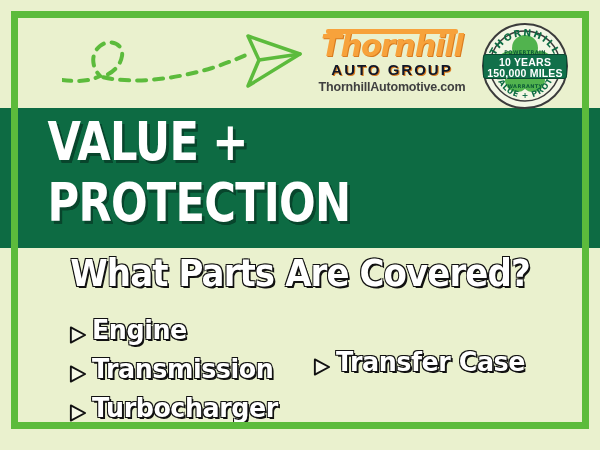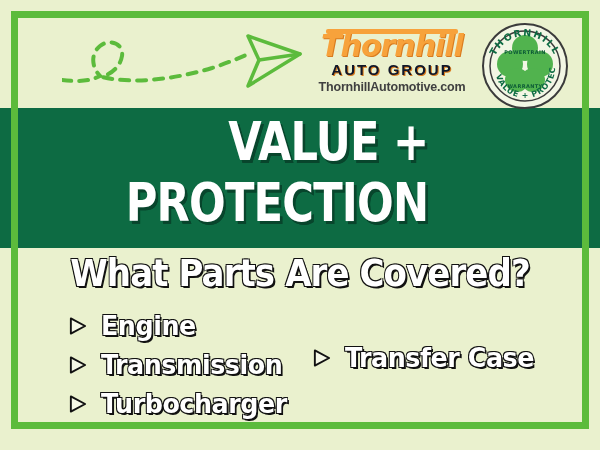--- a/index.html
+++ b/index.html
@@ -52,21 +52,21 @@
   .badge-banner{
     position:absolute;left:2px;top:32px;width:84px;height:25px;
     background:#11704a;border-radius:3px;border:1px solid #0a4a32;
     box-sizing:border-box;text-align:center;color:#ffffff;
   }
   .bb1{font-size:10.5px;font-weight:bold;line-height:12px;margin-top:1px;letter-spacing:0.2px;}
   .bb2{font-size:10.5px;font-weight:bold;line-height:11px;letter-spacing:0.2px;}
 
   
   .title{
-    position:absolute;left:0;top:112px;width:476px;z-index:4;text-align:right;
+    position:absolute;left:0;top:112px;width:476px;z-index:4;text-align:left;
     font-family:"DejaVu Sans", sans-serif;font-weight:bold;color:#ffffff;
   }
   .t-line1{
     font-size:54px;line-height:60px;letter-spacing:-1px;
     transform:scaleX(0.80);transform-origin:center;
     text-shadow:3px 3px 0 #08452c, 3px 3px 0 #08452c;
   }
   .t-line2{
     font-size:54px;line-height:62px;letter-spacing:-1px;
     transform:scaleX(0.80);transform-origin:center;
@@ -81,21 +81,21 @@
     transform:scaleX(0.92);transform-origin:center;
     text-shadow:2px 2px 0 #111111, -1px -1px 0 #111111, 1px -1px 0 #111111, -1px 1px 0 #111111;
   }
 
   
   .parts{position:absolute;left:0;top:306px;width:600px;height:118px;z-index:4;}
   .col{position:absolute;top:0;}
   .col-left{left:68px;}
   .col-right{left:312px;margin-top:32px;}
 
-  .item{display:flex;align-items:center;height:39px;gap:9px;}
+  .item{display:flex;align-items:flex-end;height:39px;}
   .tri{
     width:19px;height:20px;flex:0 0 19px;margin-right:5px;
     display:block;
   }
   .item-label{
     font-family:"DejaVu Sans", sans-serif;font-weight:bold;
     font-size:27px;line-height:30px;color:#ffffff;letter-spacing:-0.5px;
     transform:scaleX(0.94);transform-origin:left center;white-space:nowrap;
     text-shadow:2px 2px 0 #111111, -1px -1px 0 #111111, 1px -1px 0 #111111, -1px 1px 0 #111111;
   }
@@ -141,20 +141,24 @@
         </g>
         <text font-family="DejaVu Sans, sans-serif" font-size="9.5" font-weight="bold" fill="#0d6b43" letter-spacing="1.6">
           <textPath href="#arcTop" startOffset="12%">THORNHILL</textPath>
         </text>
         <text font-family="DejaVu Sans, sans-serif" font-size="8" font-weight="bold" fill="#0d6b43" letter-spacing="0.8">
           <textPath href="#arcBot" startOffset="8%">VALUE + PROTECTION</textPath>
         </text>
         <text x="44" y="32" text-anchor="middle" font-family="DejaVu Sans, sans-serif" font-size="5" font-weight="bold" fill="#0d5c37" letter-spacing="0.4">POWERTRAIN</text>
         <text x="44" y="66" text-anchor="middle" font-family="DejaVu Sans, sans-serif" font-size="5" font-weight="bold" fill="#0d5c37" letter-spacing="0.4">WARRANTY</text>
       </svg>
+      <div class="badge-banner">
+        <div class="bb1">10 YEARS</div>
+        <div class="bb2">150,000 MILES</div>
+      </div>
     </div>
   </div>
 
   <div class="title">
     <div class="t-line1">VALUE +</div>
     <div class="t-line2">PROTECTION</div>
   </div>
 
   <div class="question">What Parts Are Covered?</div>
 

